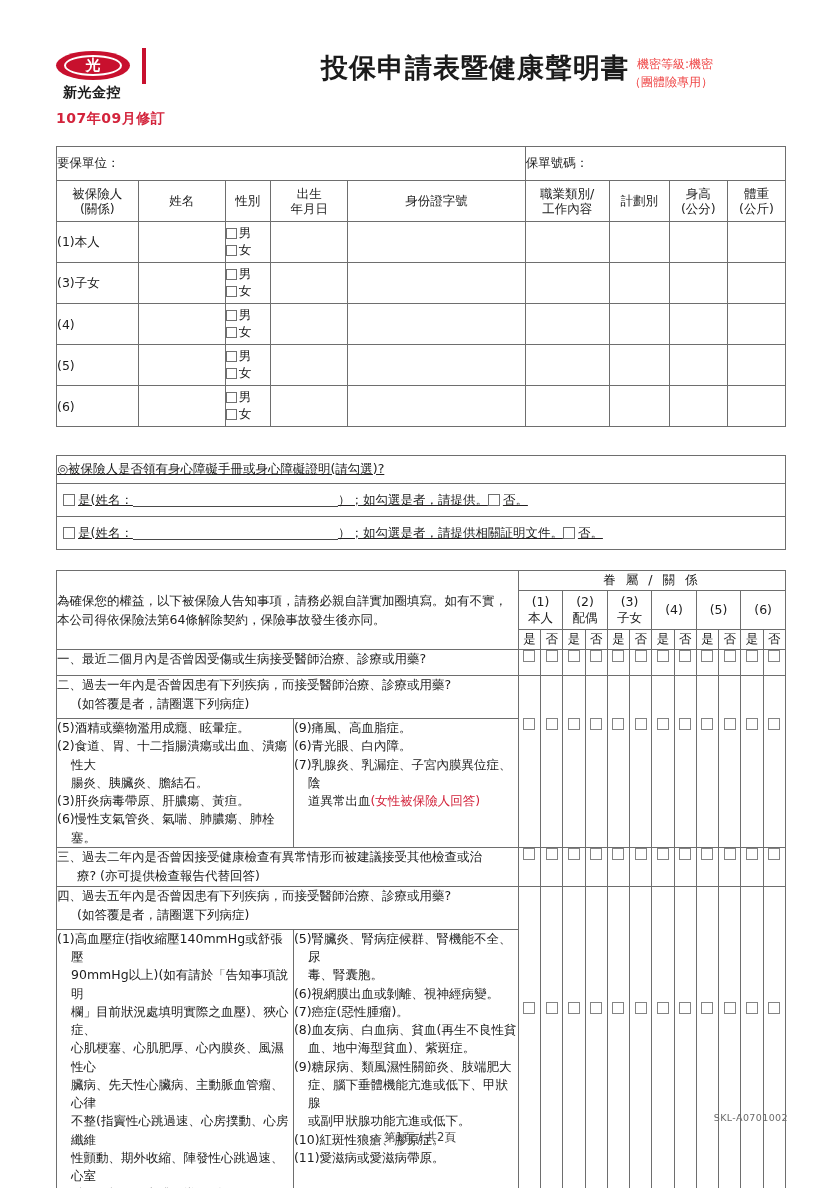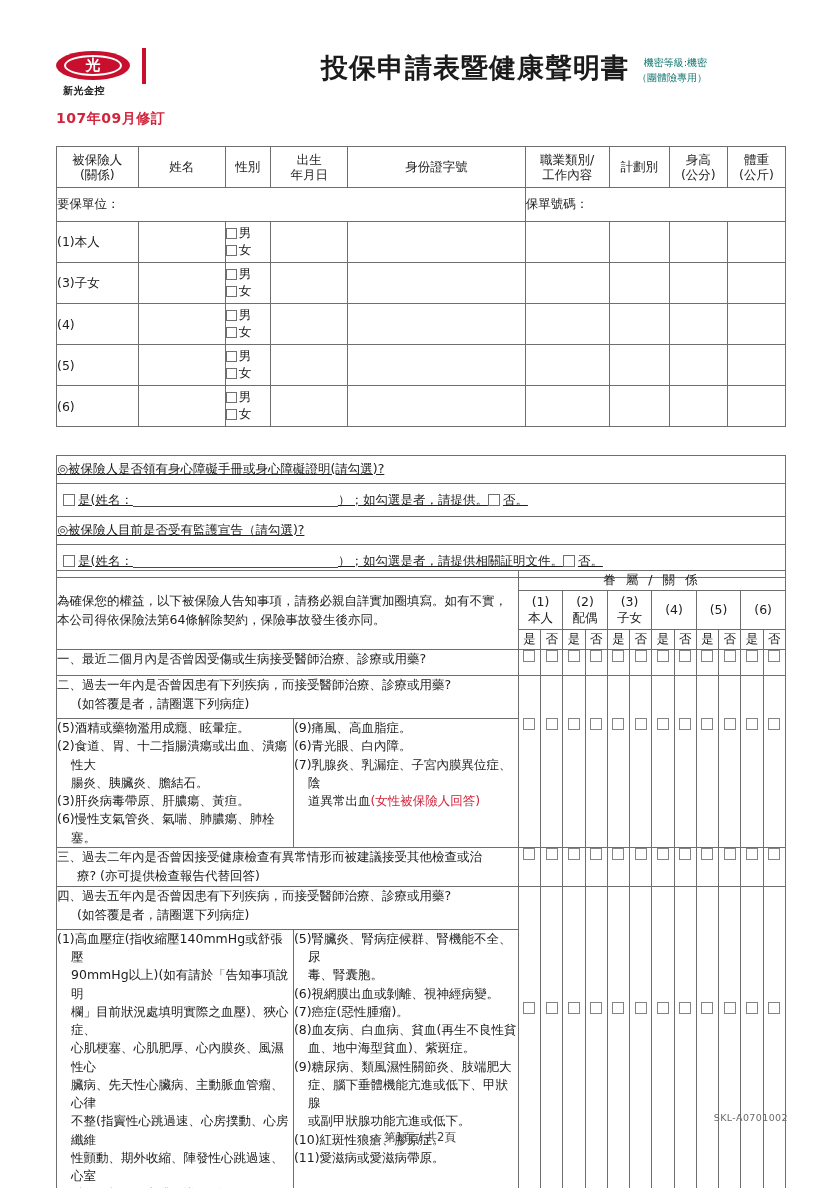--- a/index.html
+++ b/index.html
@@ -29,35 +29,35 @@
     display:flex;align-items:center;justify-content:center;
     color:#fff;font-size:15px;font-weight:bold;line-height:1;
   }
   .brand-divider{
     width:4px;height:36px;background:#c8102e;margin:0 10px 0 12px;
   }
   .brand-names{display:flex;flex-direction:column;justify-content:center;}
   .brand-cn{font-size:25px;font-weight:bold;letter-spacing:1px;color:#1b1b1b;line-height:1.05;}
   .brand-en{font-size:15px;font-weight:bold;font-family:"DejaVu Serif","Liberation Serif",serif;color:#1b1b1b;line-height:1.1;margin-top:2px;}
   .brand-sub{
-    position:absolute;left:7px;top:36px;font-size:10px;font-weight:bold;
+    position:absolute;left:7px;top:36px;font-size:14px;font-weight:bold;
     letter-spacing:.5px;color:#1b1b1b;
   }
   .revision{
     position:absolute;left:0;top:62px;font-size:14px;font-weight:bold;
     color:#d3243c;letter-spacing:.5px;
   }
   .title-block{position:absolute;left:265px;top:4px;width:470px;}
   .doc-title{
     font-size:27px;font-weight:bold;letter-spacing:1px;color:#1b1b1b;
     display:inline-block;vertical-align:top;line-height:1.15;
   }
   .class-block{
-    display:inline-block;vertical-align:top;margin-left:8px;margin-top:3px;
-    font-size:10px;line-height:1.5;color:#0f766e;text-align:right;
+    display:inline-block;vertical-align:top;margin-top:3px;
+    font-size:12px;line-height:1.5;color:#ef4444;text-align:right;
   }
 
   
   table{border-collapse:collapse;}
   .tbl{position:absolute;left:56px;border:1.6px solid #3a3a3a;}
   .tbl td,.tbl th{
     border:1px solid #6e6e6e;font-weight:normal;font-size:12.5px;
     padding:0;color:#1b1b1b;
   }
   .ctr{text-align:center;vertical-align:middle;}
@@ -156,43 +156,43 @@
         <col style="width:42px">
       <col style="width:72px">
         <col style="width:165px">
         <col style="width:78px">
       <col style="width:56px">
         <col style="width:54px">
         <col style="width:54px">
     </colgroup>
     <tbody>
         <tr>
+      <td class="lft pad unit-cell" colspan="5">要保單位：</td>
+      <td class="lft pad unit-cell" colspan="4">保單號碼：</td>
+    </tr>
+    <tr>
       <td class="ctr hdr-cell">
         <span>被保險人</span><br><span>(關係)</span>
       </td>
       <td class="ctr hdr-cell">姓名</td>
       <td class="ctr hdr-cell">性別</td>
       <td class="ctr hdr-cell">
         <span>出生</span><br><span>年月日</span>
       </td>
       <td class="ctr hdr-cell">身份證字號</td>
       <td class="ctr hdr-cell">
         <span>職業類別/</span><br><span>工作內容</span>
       </td>
       <td class="ctr hdr-cell">計劃別</td>
       <td class="ctr hdr-cell">
         <span>身高</span><br><span>(公分)</span>
       </td>
       <td class="ctr hdr-cell">
         <span>體重</span><br><span>(公斤)</span>
       </td>
-    </tr>
-    <tr>
-      <td class="lft pad unit-cell" colspan="5">要保單位：</td>
-      <td class="lft pad unit-cell" colspan="4">保單號碼：</td>
     </tr>
 
     <tr>
       <td class="lft rel-label row-cell">(1)本人</td>
       <td class="row-cell"></td>
       <td class="sex-cell row-cell">
         <div class="sex-line">
               <span class="cb"></span>
               <span>男</span>
             </div>
@@ -300,23 +300,20 @@
       <td class="decl-a">
         <div class="decl-inner">
           <span class="cb-md"></span>
           <span>是(姓名：</span>
           <span class="fill-line" style="width:205px"></span>
           <span>）；如勾選是者，請提供。</span>
           <span class="cb-md"></span>
           <span>否。</span>
         </div>
       </td>
-    </tr>
-    <tr>
-      <td class="lft pad decl-q">◎被保險人目前是否受有監護宣告（請勾選)?</td>
     </tr>
     <tr>
       <td class="decl-a">
         <div class="decl-inner">
           <span class="cb-md"></span>
           <span>是(姓名：</span>
           <span class="fill-line" style="width:205px"></span>
           <span>）；如勾選是者，請提供相關証明文件。</span>
           <span class="cb-md"></span>
           <span>否。</span>

